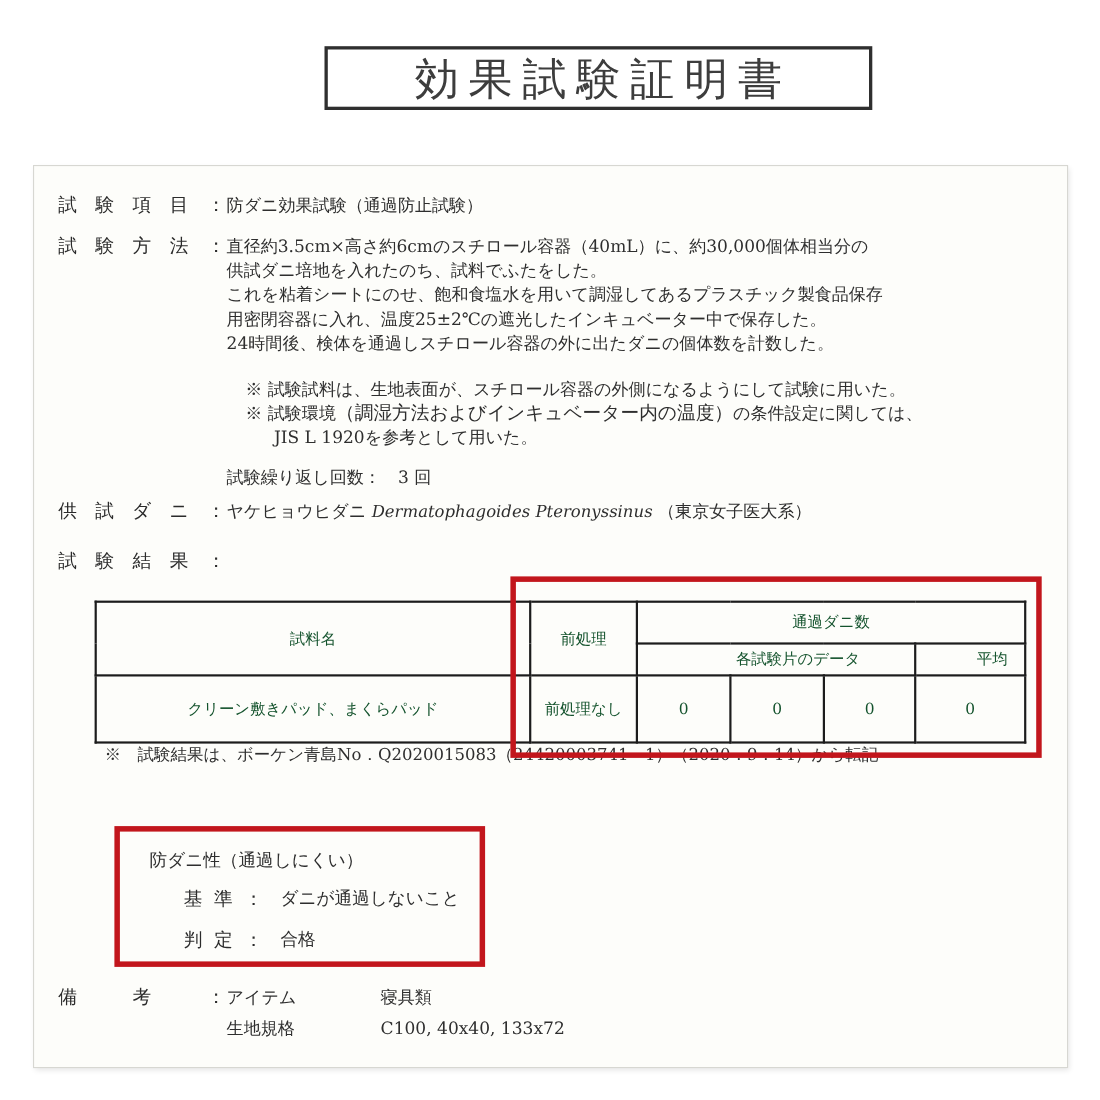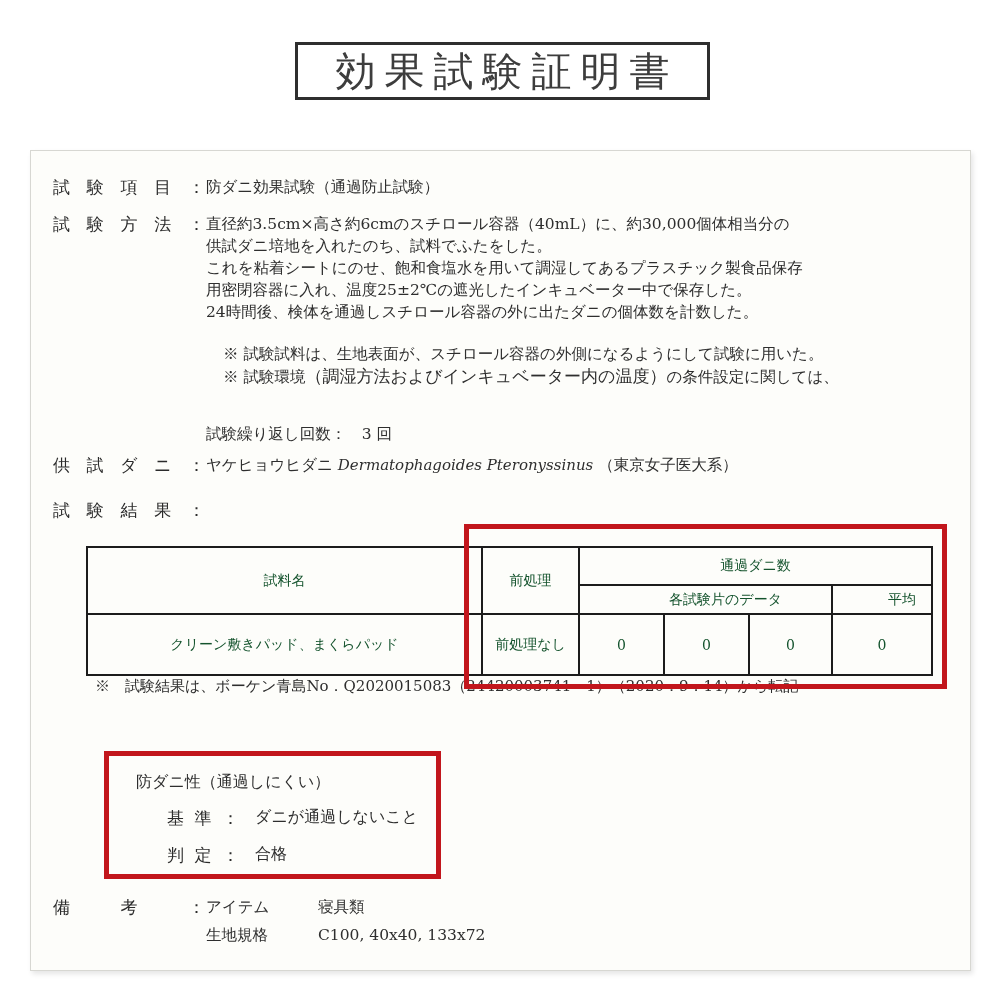--- a/index.html
+++ b/index.html
@@ -1,21 +1,21 @@
 <!DOCTYPE html>
 <html style="--red: #c2161c;"><head>
 <meta charset="utf-8">
 <style>
   * { margin:0; padding:0; box-sizing:border-box; }
   html,body { width:1000px; height:1000px; background:#ffffff;
     font-family:"DejaVu Serif","Liberation Serif",serif; color:#2e2e2e; }
   .stage { position:relative; width:1000px; height:1000px; overflow:hidden; }
 
   
-  .title-box { position:absolute; left:295px; top:42px; width:415px; height:58px;
+  .title-box { position:absolute; left:295px; top:42px; width:498px; height:58px;
     border:3px solid #2f2f2f; background:#fff; display:flex; align-items:center; justify-content:center; }
   .title-box span { font-size:40px; letter-spacing:9px; color:#3d3d3d; text-indent:9px; white-space:nowrap; }
 
   
   .paper { position:absolute; left:30px; top:150px; width:941px; height:821px;
     background:#fdfdfa; border:1px solid #d7d7d2; box-shadow:2px 3px 5px rgba(0,0,0,0.10); }
 
   .abs { position:absolute; font-size:15.5px; line-height:22px; white-space:nowrap; }
   .row { position:absolute; left:22px; display:flex; align-items:flex-start; }
   .jlabel { display:inline-flex; justify-content:space-between; flex:0 0 152px; width:152px;
@@ -34,21 +34,21 @@
   .r1 td { height:38px; }
   .r2 td { height:29px;padding-left:40px; }
   .r3 td { height:61px; }
 
   
   .red-box { position:absolute; border:5px solid var(--red,#c2161c); pointer-events:none; }
   .j-title { font-size:16px; line-height:20px; margin:16px 0 0 27px; white-space:nowrap; }
   .j-line { display:flex; margin:15px 0 0 58px; font-size:16px; line-height:20px; white-space:nowrap; }
   .j-line .jval { margin-left:16px; }
 
-  .remark-row { display:flex; font-size:15.5px; line-height:22px; margin-bottom:6px; white-space:nowrap; }
+  .remark-row { display:flex; font-size:15.5px; line-height:22px; margin-bottom:6px; white-space:nowrap;gap:28px; }
   .rname { flex:0 0 112px; width:112px; }
 
   .footnote { font-size:15px; }
 </style>
 </head>
 <body>
 
 <div class="stage">
 
   <div class="title-box">
@@ -82,20 +82,21 @@
         <div>これを粘着シートにのせ、飽和食塩水を用いて調湿してあるプラスチック製食品保存</div>
         <div>用密閉容器に入れ、温度25±2℃の遮光したインキュベーター中で保存した。</div>
         <div>24時間後、検体を通過しスチロール容器の外に出たダニの個体数を計数した。</div>
       </div>
     </div>
 
     <div class="abs" style="left:192px; top:192px">※ 試験試料は、生地表面が、スチロール容器の外側になるようにして試験に用いた。</div>
     <div class="abs" style="left:192px; top:214px">
       <span>※ 試験環境</span><span class="small">（調湿方法およびインキュベーター内の温度）</span><span>の条件設定に関しては、</span>
     </div>
+    <div class="abs" style="left:218px; top:236px">JIS L 1920を参考として用いた。</div>
 
     <div class="abs" style="left:175px; top:272px">試験繰り返し回数：　3 回</div>
 
     <div class="row" style="top:303px">
       <span class="jlabel spread">
           <span>供</span>
           <span>試</span>
           <span>ダ</span>
           <span>ニ</span>
           <span>：</span>

